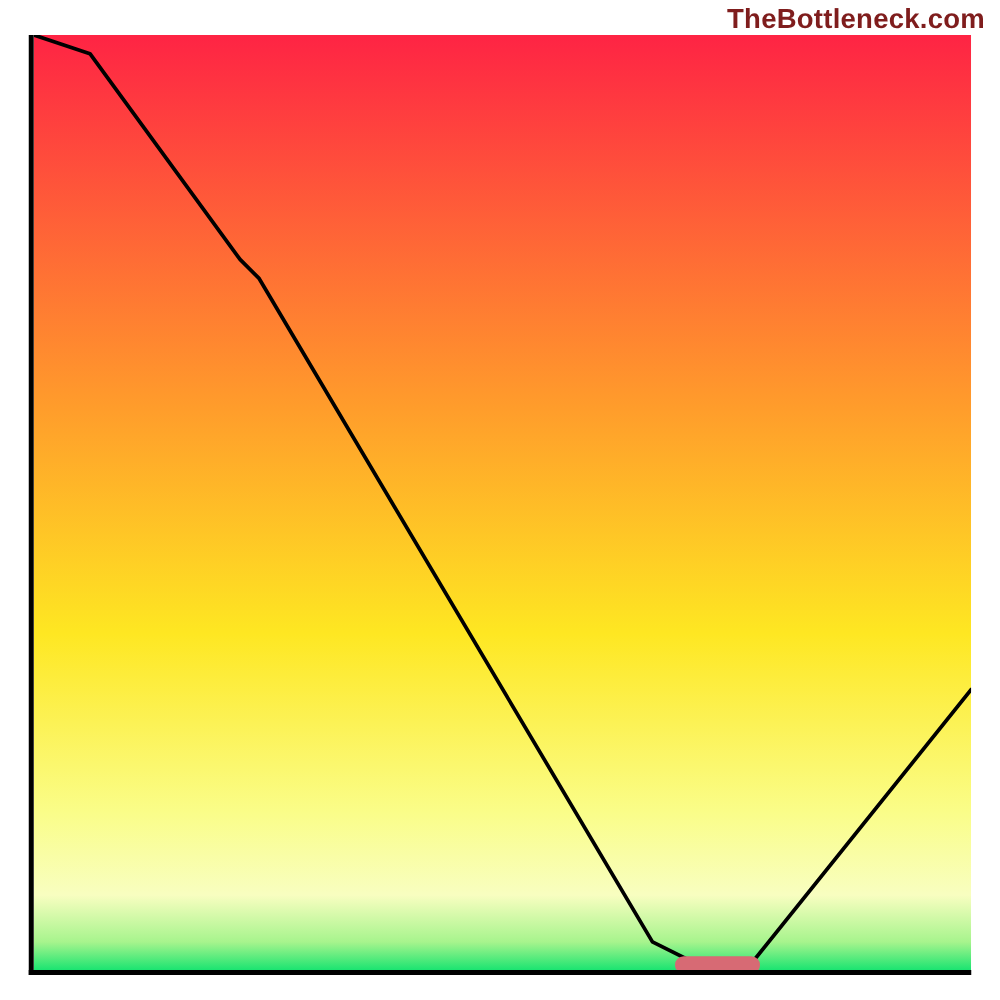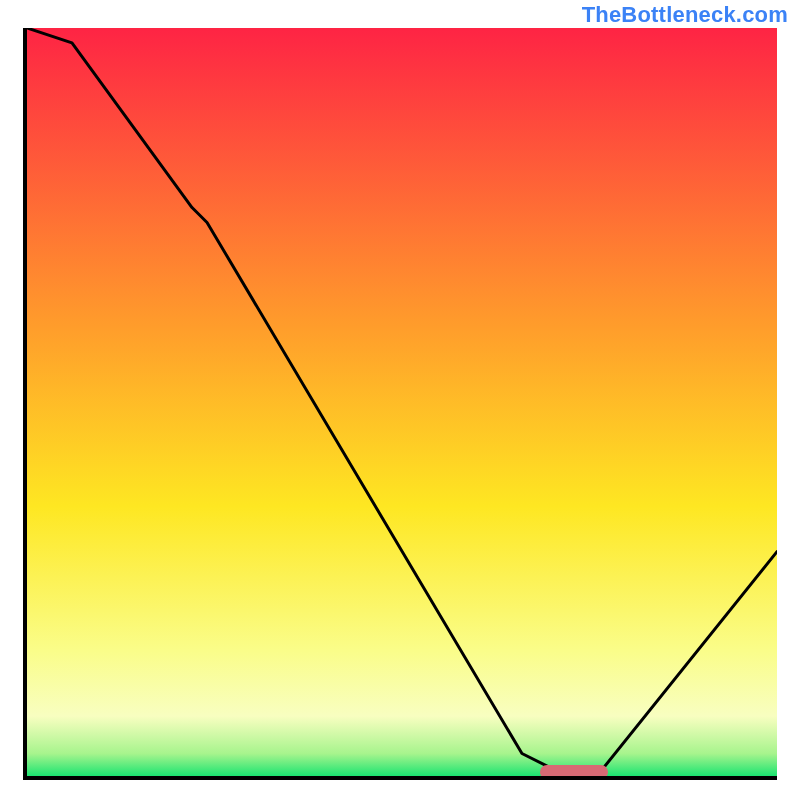--- a/index.html
+++ b/index.html
@@ -14,21 +14,21 @@
     position: relative;
     width: 800px;
     height: 800px;
   }
   .watermark {
     position: absolute;
     top: 2px;
     right: 12px;
     font-size: 22px;
     font-weight: 600;
-    color: #3b82f6;
+    color: #7f1d1d;
     letter-spacing: 0.2px;
     z-index: 5;
     text-align: right;
   }
   .plot-frame {
     position: absolute;
     left: 23px;
     top: 28px;
     width: 754px;
     height: 752px;

